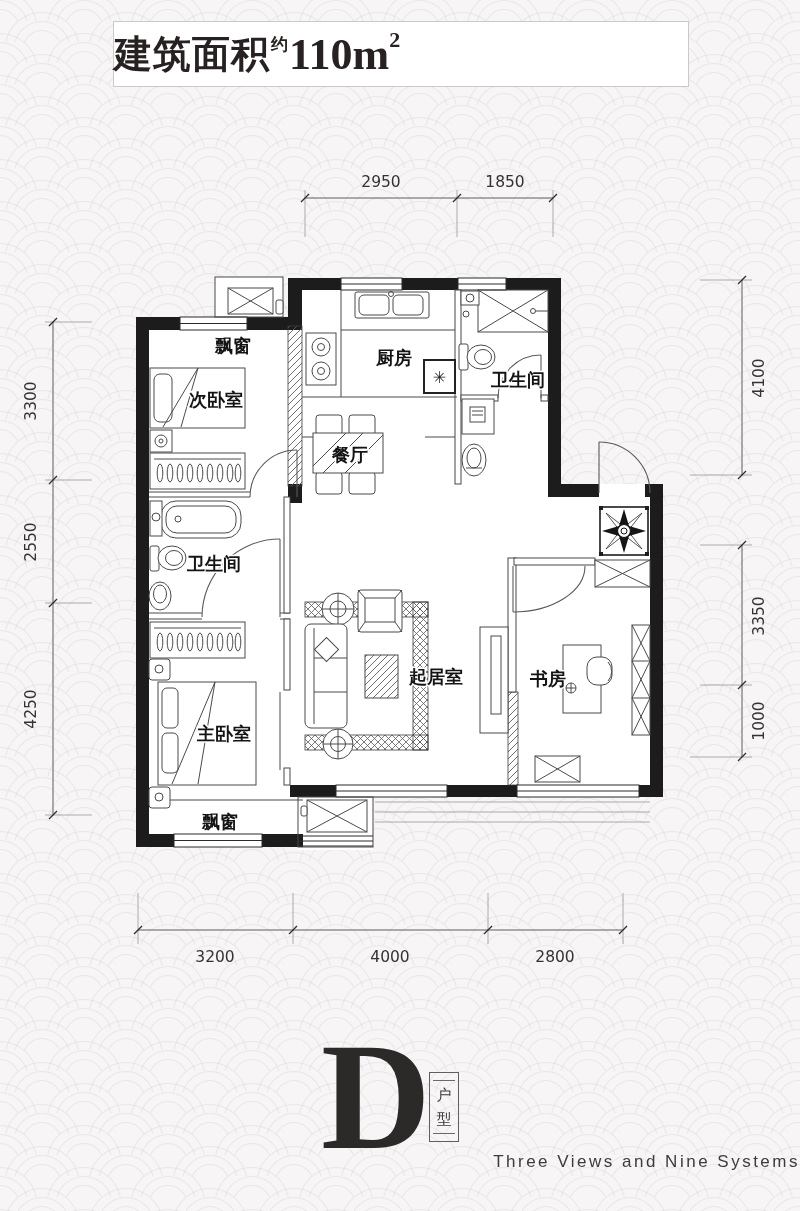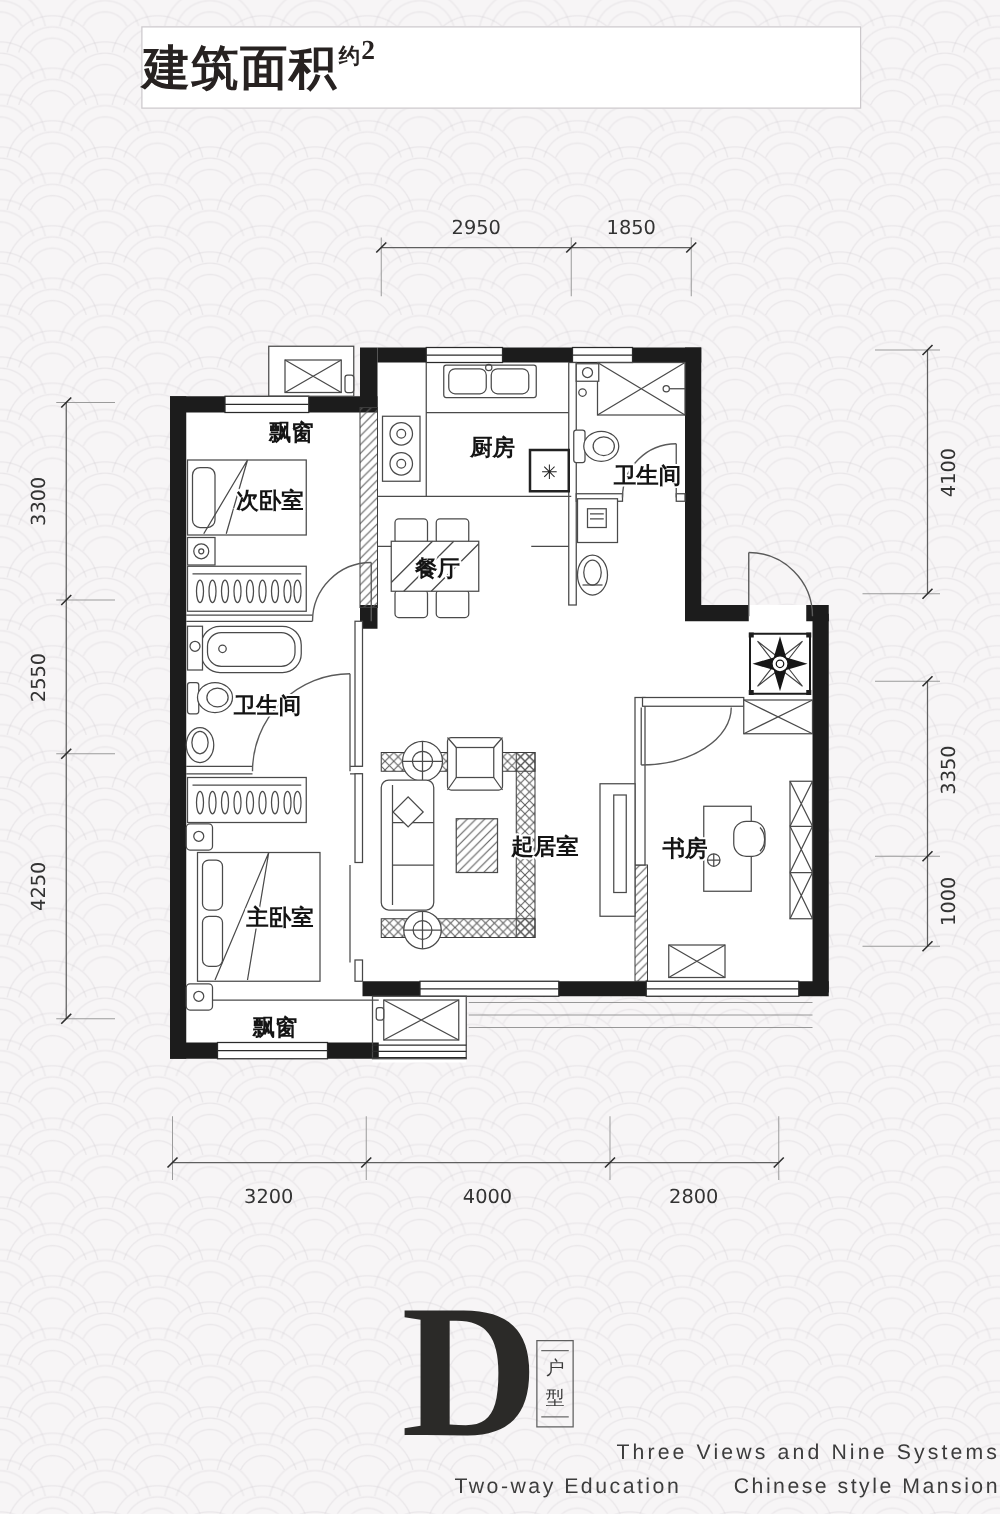--- a/index.html
+++ b/index.html
@@ -55,20 +55,21 @@
   #logo-en .l1{font-size:17px;letter-spacing:2.5px;margin-bottom:7px;}
   #logo-en .l2{font-size:17px;letter-spacing:2px;}
   #logo-en .l2 .gap{display:inline-block;width:42px;}
 </style>
 </head>
 <body>
 
 <div id="title-box">
   <span class="t-main">建筑面积</span>
     <span class="t-approx">约</span>
+    <span class="t-num">110m</span>
     <span class="t-sup">2</span>
 </div>
 
 <svg width="800" height="1211" viewBox="0 0 800 1211" xmlns="http://www.w3.org/2000/svg" style="position:absolute;left:0;top:0;">
   <defs>
     <pattern id="hatch" width="7" height="7" patternUnits="userSpaceOnUse">
       <path d="M0,7 L7,0 M-1,1 L1,-1 M6,8 L8,6" stroke="#5f5f5f" stroke-width=".9" fill="none"></path>
     </pattern>
     <pattern id="cross" width="7" height="7" patternUnits="userSpaceOnUse">
       <path d="M0,7 L7,0 M0,0 L7,7" stroke="#5a5a5a" stroke-width=".8" fill="none"></path>
@@ -445,14 +446,13 @@
 
 <div id="logo-d">D</div>
 <div id="type-box">
   <div class="tline"></div>
   <div class="tchar">户</div>
   <div class="tchar">型</div>
   <div class="tline"></div>
 </div>
 <div id="logo-en">
   <div class="l1">Three Views and Nine Systems</div>
-  <div class="l2"><span>Two-way Education</span><span class="gap"></span><span>Chinese style Mansion</span></div>
 </div>
 
 </body></html>

